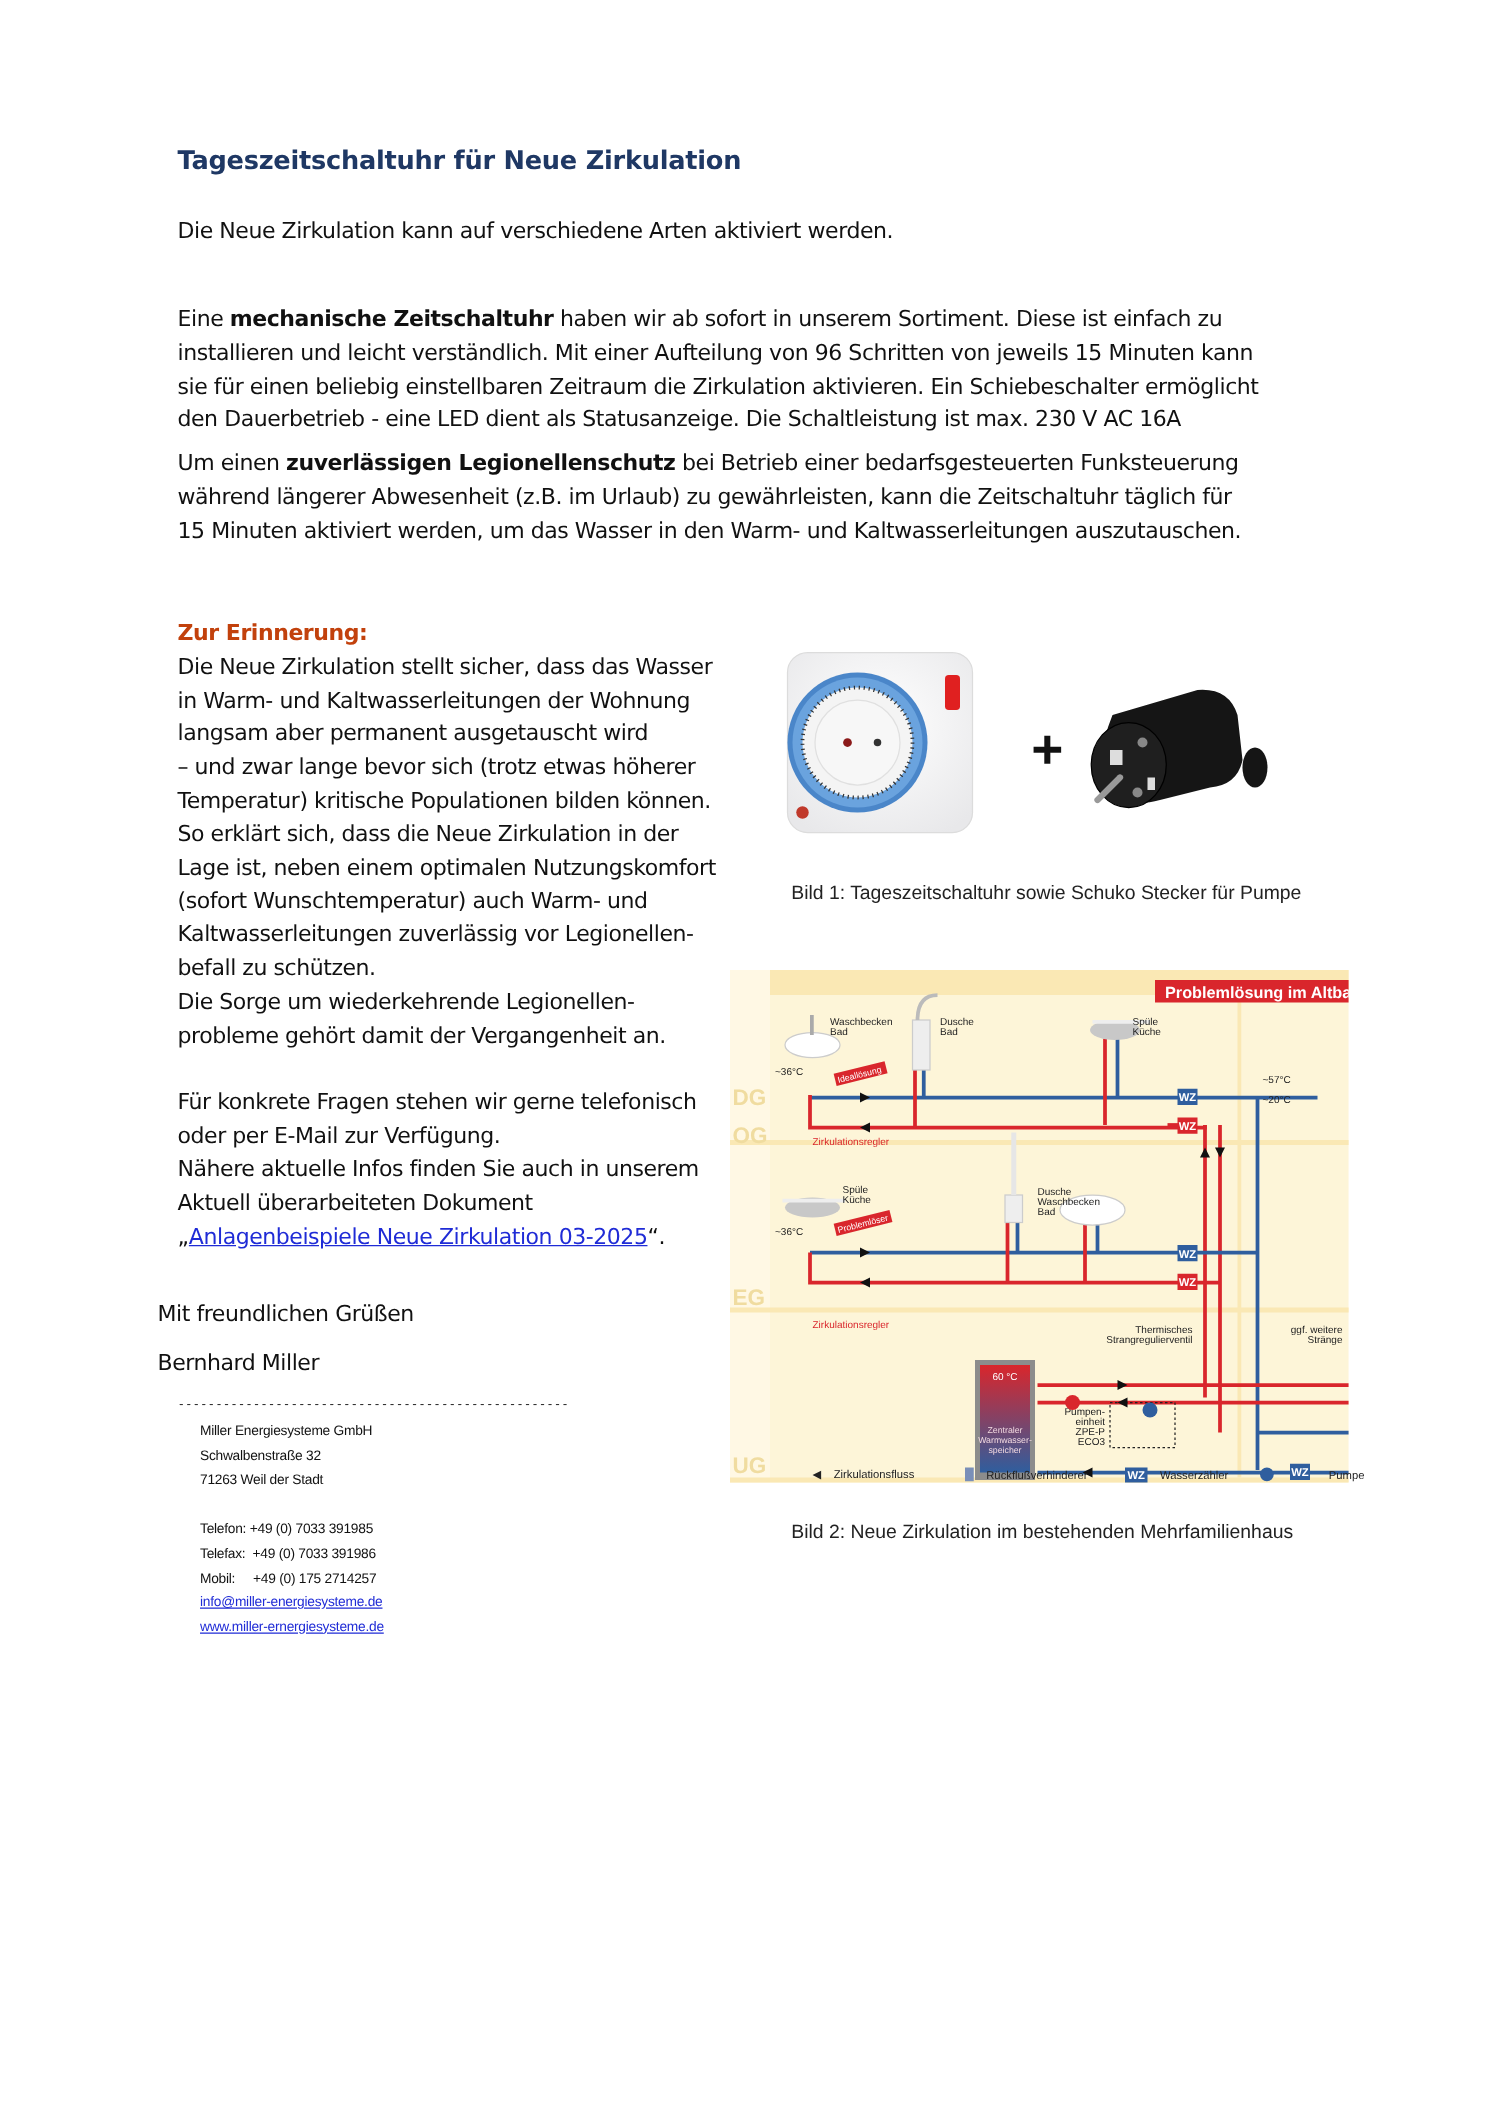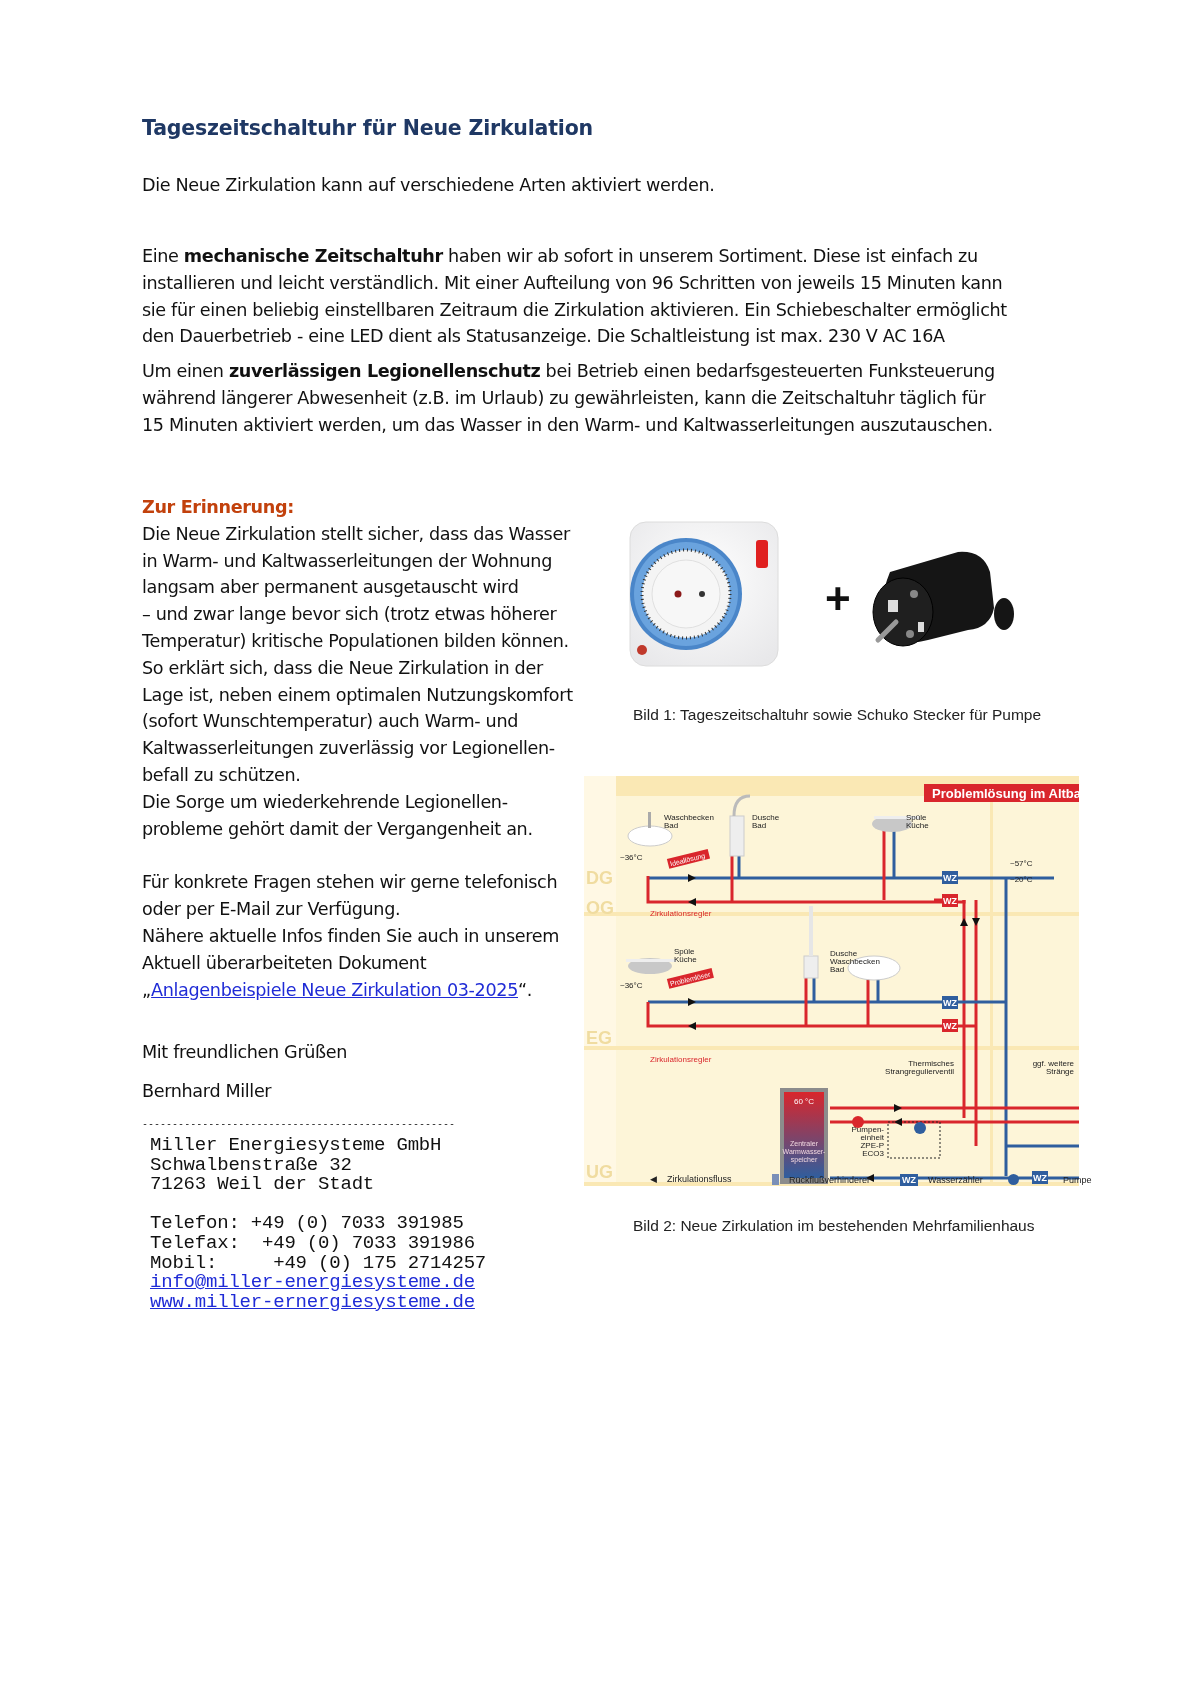--- a/index.html
+++ b/index.html
@@ -17,28 +17,28 @@
   #p-legio { top: 358px; }
 
   .left-col { position: absolute; left: 142px; top: 494px; width: 455px;
               font-family: "DejaVu Sans", sans-serif; font-size: 17.6px; line-height: 26.8px;
               letter-spacing: -0.35px; }
   .sub-title { color: #c2410c; font-weight: bold; }
   .line { display: block; white-space: nowrap; }
   .gap { height: 27px; }
   a.link { color: #1a0dab; text-decoration: underline; color: #1f2bd6; }
 
-  .greeting { position: absolute; left: 142px; font-family: "DejaVu Sans", sans-serif;
+  .greeting { position: absolute; left: 126px; font-family: "DejaVu Sans", sans-serif;
               font-size: 17.6px; letter-spacing: -0.35px; }
   #greet1 { top: 1042px; }
   #greet2 { top: 1081px; }
   .dashes { position: absolute; left: 142px; top: 1118px; font-size: 10px; letter-spacing: 0px;
             font-family: "DejaVu Sans Mono", monospace; color: #222; }
-  .contact { position: absolute; left: 150px; top: 1136px; font-family: Liberation Mono, monospace;
-             font-size: 19px; line-height: 19.6px; letter-spacing: -0.2px; }
+  .contact { position: absolute; left: 160px; top: 1136px; font-family: Liberation Sans, sans-serif;
+             font-size: 11px; line-height: 19.6px; letter-spacing: -0.2px; }
   .contact .line { white-space: pre; }
   .contact .spacer { height: 19.6px; }
 
   
   .img1 { position: absolute; left: 628px; top: 510px; width: 400px; height: 160px; }
   .caption { position: absolute; font-family: "Liberation Sans", sans-serif; font-size: 15.5px; color: #222; }
   #cap1 { left: 633px; top: 706px; }
   #cap2 { left: 633px; top: 1217px; }
 
   
@@ -57,21 +57,21 @@
   <div class="para" id="p-intro">Die Neue Zirkulation kann auf verschiedene Arten aktiviert werden.</div>
 
   <div class="para" id="p-mech">
     <span class="line"><span>Eine </span><b>mechanische Zeitschaltuhr</b><span> haben wir ab sofort in unserem Sortiment. Diese ist einfach zu</span></span>
     <span class="line">installieren und leicht verständlich. Mit einer Aufteilung von 96 Schritten von jeweils 15 Minuten kann</span>
     <span class="line">sie für einen beliebig einstellbaren Zeitraum die Zirkulation aktivieren. Ein Schiebeschalter ermöglicht</span>
     <span class="line">den Dauerbetrieb - eine LED dient als Statusanzeige. Die Schaltleistung ist max.  230 V AC 16A</span>
   </div>
 
   <div class="para" id="p-legio">
-    <span class="line"><span>Um einen </span><b>zuverlässigen Legionellenschutz</b><span> bei Betrieb einen bedarfsgesteuerten Funksteuerung</span></span>
+    <span class="line"><span>Um einen </span><b>zuverlässigen Legionellenschutz</b><span> bei Betrieb einer bedarfsgesteuerten Funksteuerung</span></span>
     <span class="line">während längerer Abwesenheit (z.B. im Urlaub) zu gewährleisten, kann die Zeitschaltuhr täglich für</span>
     <span class="line">15 Minuten aktiviert werden, um das Wasser in den Warm- und Kaltwasserleitungen auszutauschen.</span>
   </div>
 
   <div class="left-col">
     <span class="line sub-title">Zur Erinnerung:</span>
     <span class="line">Die Neue Zirkulation stellt sicher, dass das Wasser</span>
     <span class="line">in Warm- und Kaltwasserleitungen der Wohnung</span>
     <span class="line">langsam aber permanent ausgetauscht wird</span>
     <span class="line">– und zwar lange bevor sich (trotz etwas höherer</span>

